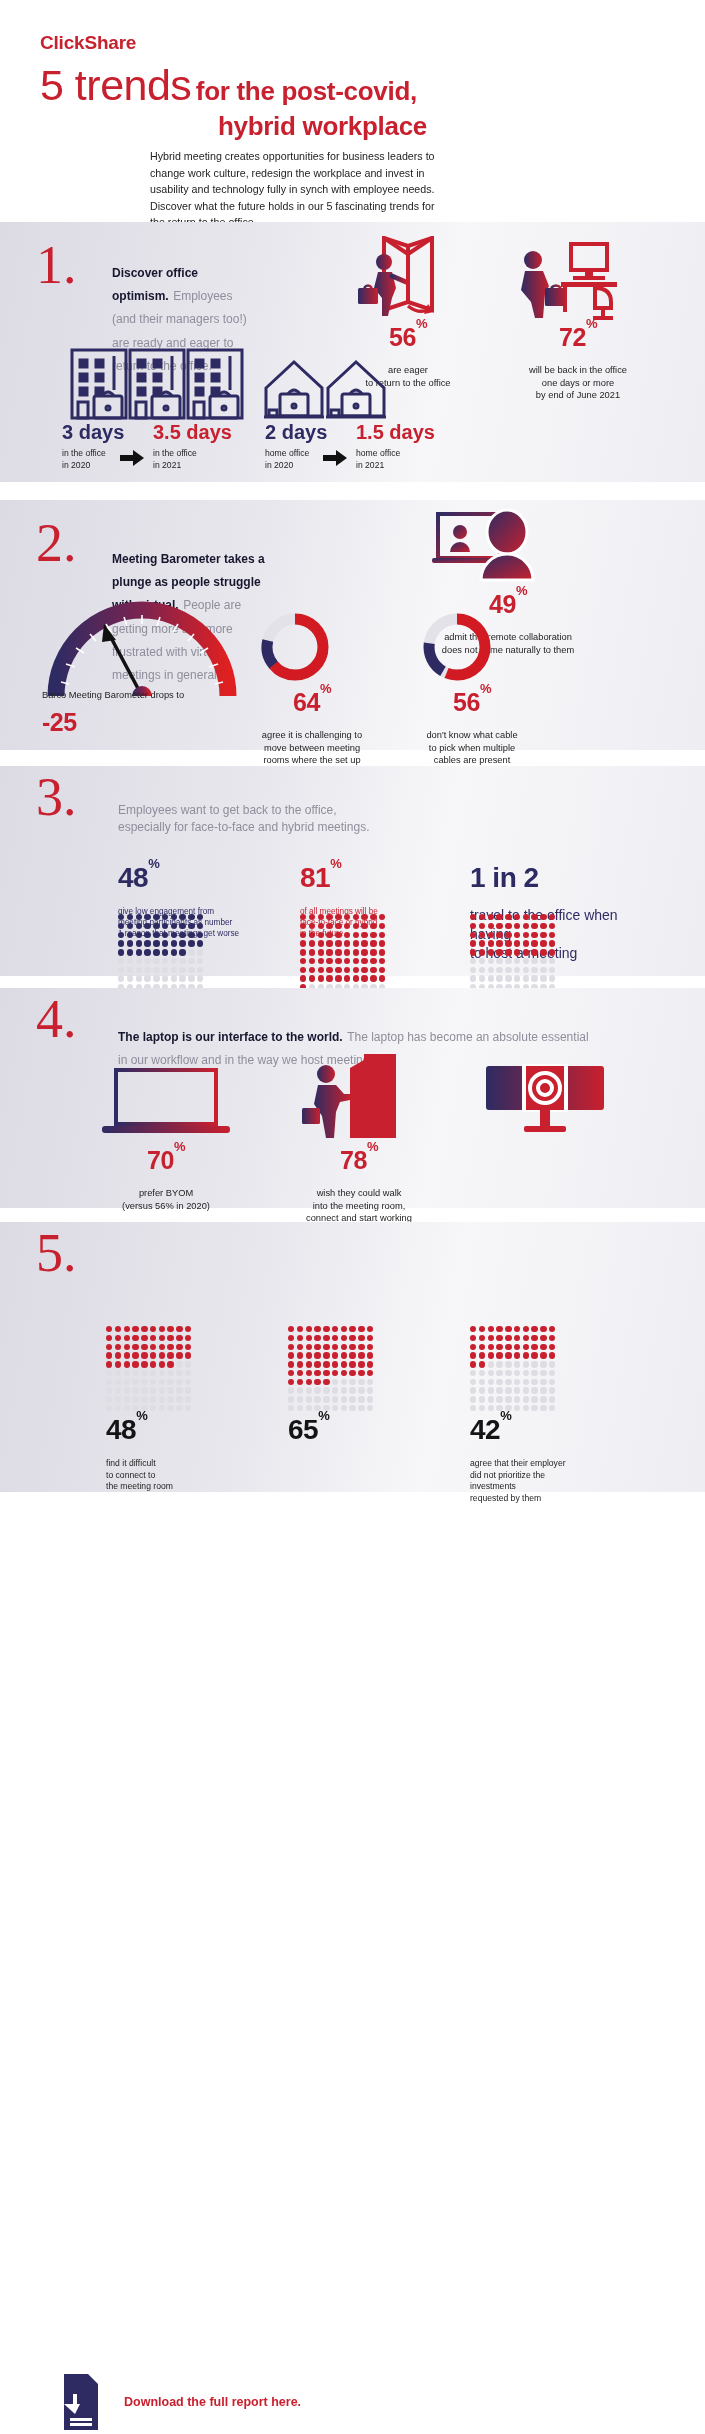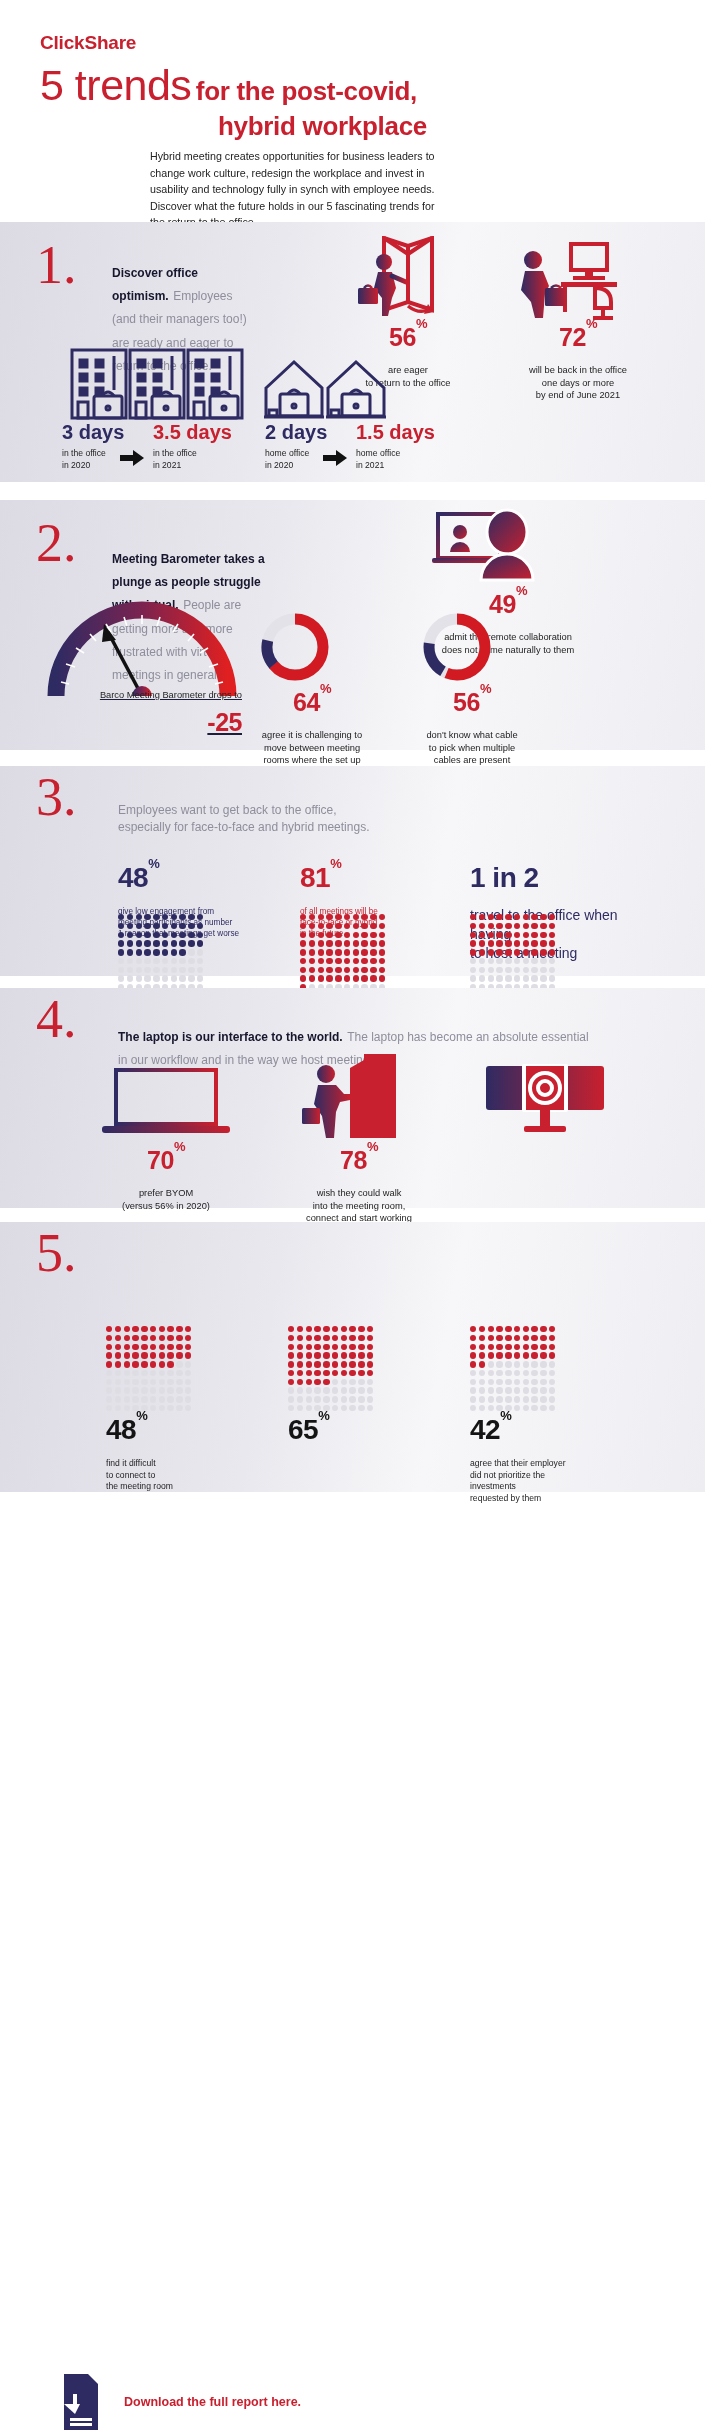--- a/index.html
+++ b/index.html
@@ -293,21 +293,21 @@
             <line x1="152" y1="38" x2="146" y2="45"></line>
           <line x1="166" y1="52" x2="158" y2="57"></line>
             <line x1="176" y1="68" x2="167" y2="71"></line>
           <line x1="181" y1="86" x2="173" y2="88"></line>
         </g>
         <path d="M100 100 L66 36" stroke="#111" stroke-width="3.5"></path>
         <polygon points="62,28 74,44 60,46" fill="#111"></polygon>
         <path d="M90 100 a10 10 0 0 1 20 0 z" fill="url(#gg)"></path>
       </svg>
     </div>
-    <div style="position:absolute;left:42px;top:190px;width:200px;text-align:right;text-decoration:underline;">
+    <div style="position:absolute;left:42px;top:190px;width:200px;text-align:left;">
       <div style="font-size:9.3px;color:#232323;">Barco Meeting Barometer drops to</div>
       <div class="pct" style="margin-top:10px;">-25</div>
     </div>
 
     <div style="position:absolute;left:258px;top:110px;">
       <svg width="74" height="74" viewBox="0 0 74 74">
         <circle cx="37" cy="37" r="28" fill="none" stroke="#e3e2e8" stroke-width="11"></circle>
         <circle cx="37" cy="37" r="28" fill="none" stroke="#d11a22" stroke-width="11" stroke-dasharray="112.6 63.3" transform="rotate(-90 37 37)"></circle>
         <circle cx="37" cy="37" r="28" fill="none" stroke="#2e2b63" stroke-width="11" stroke-dasharray="26 149.9" transform="rotate(140 37 37)"></circle>
       </svg>

